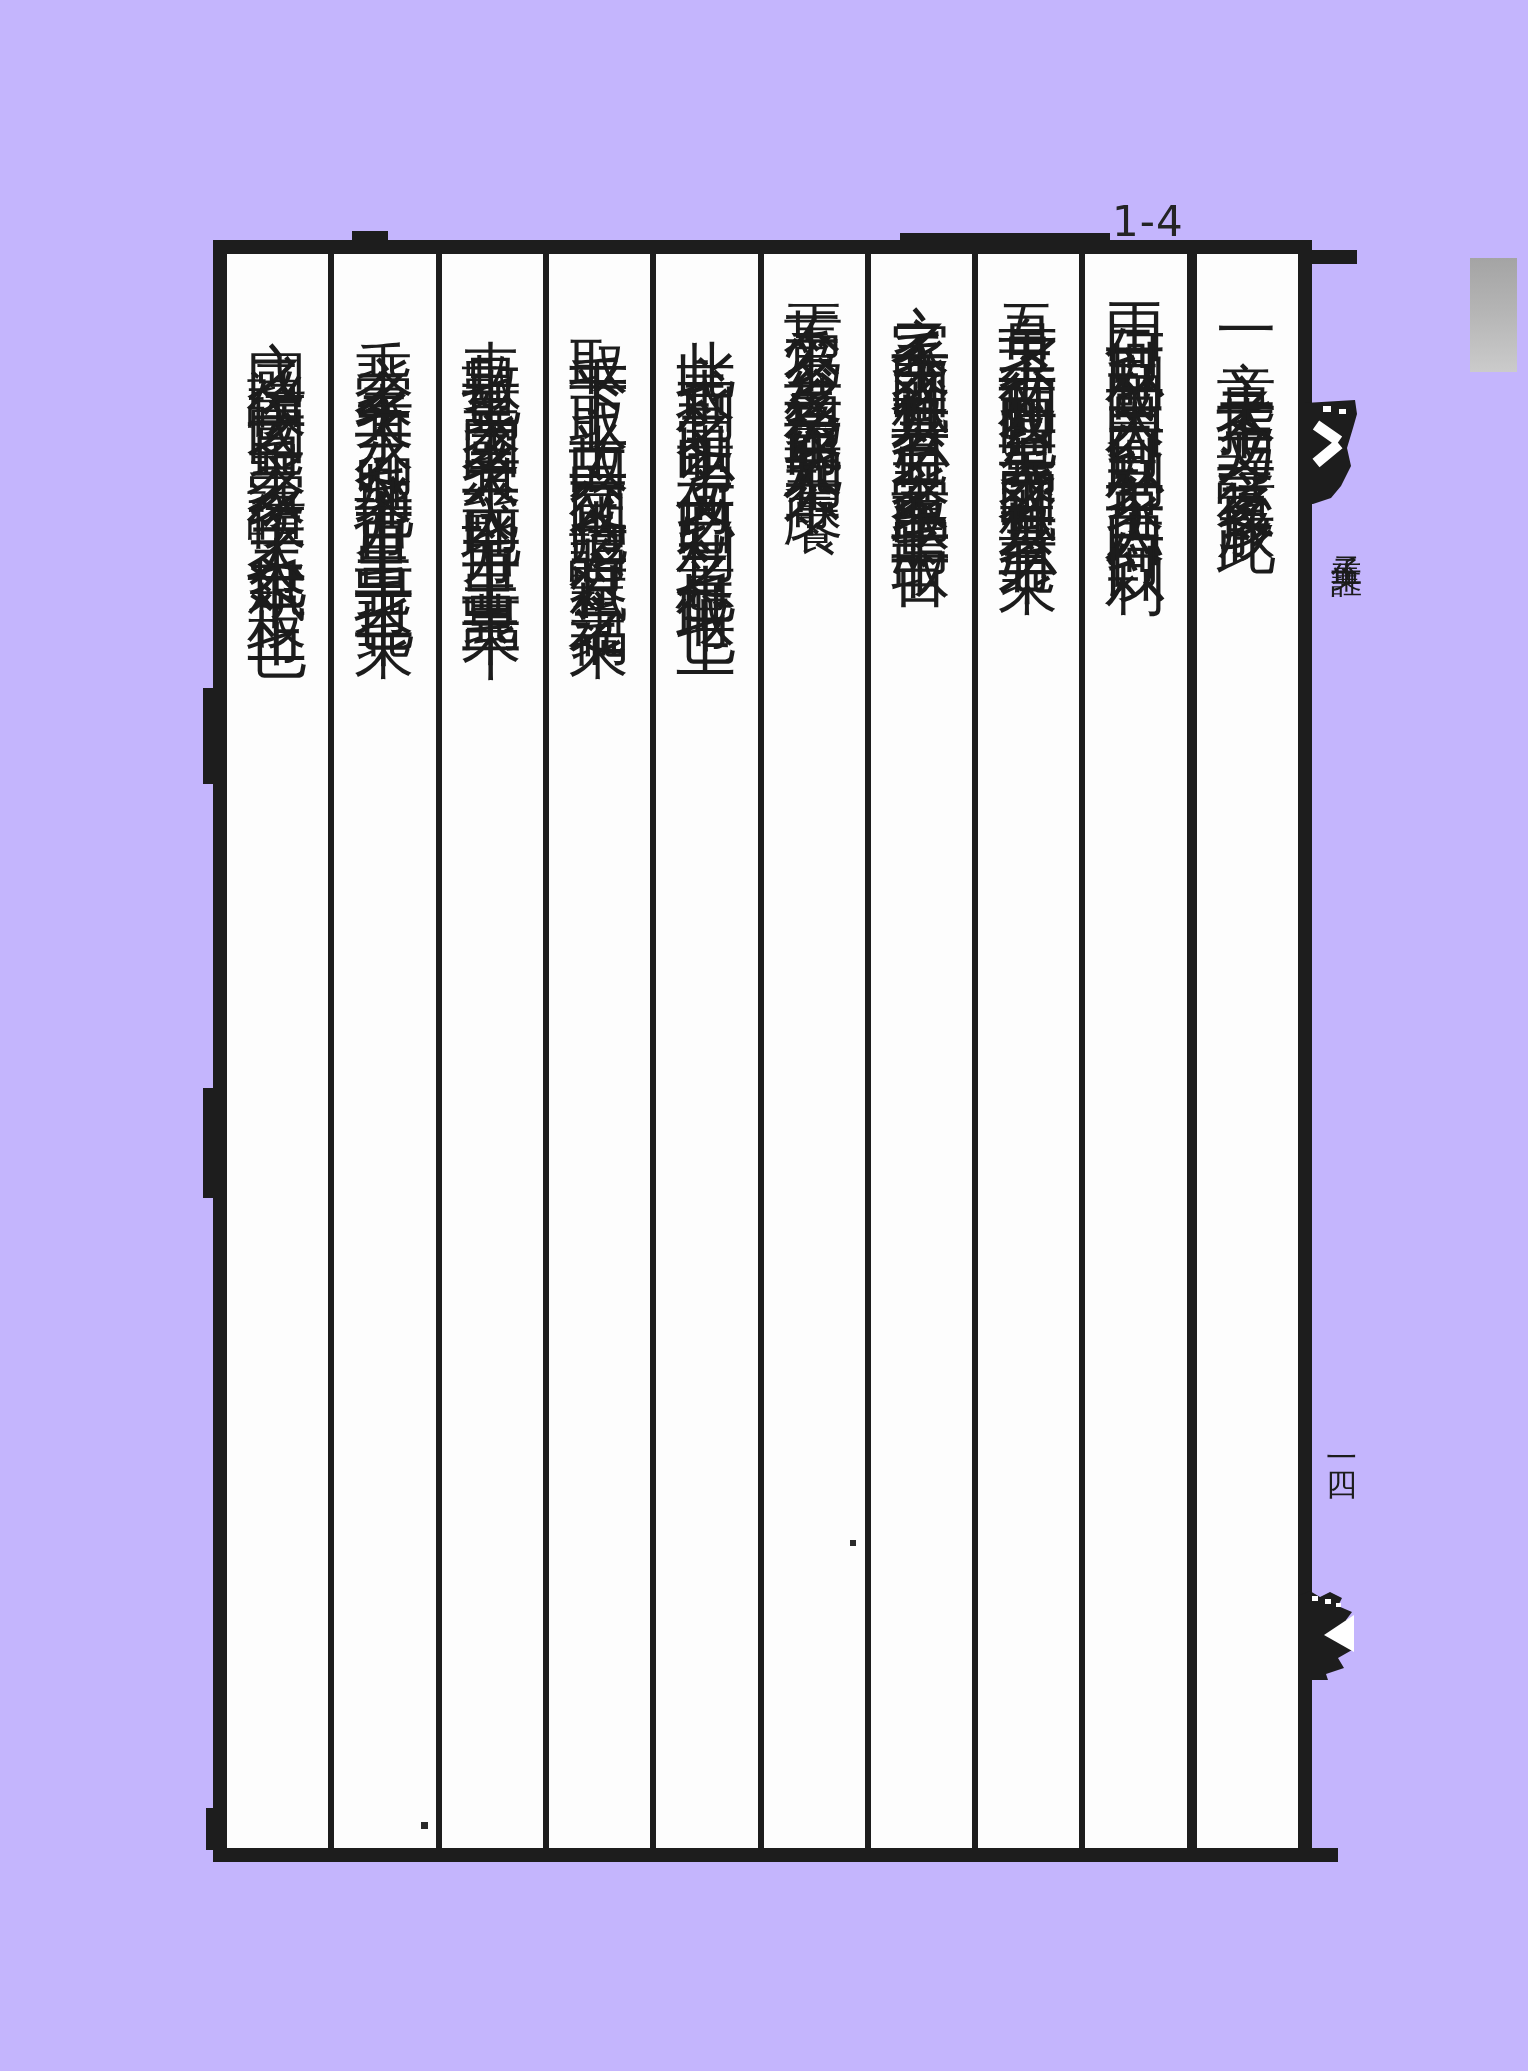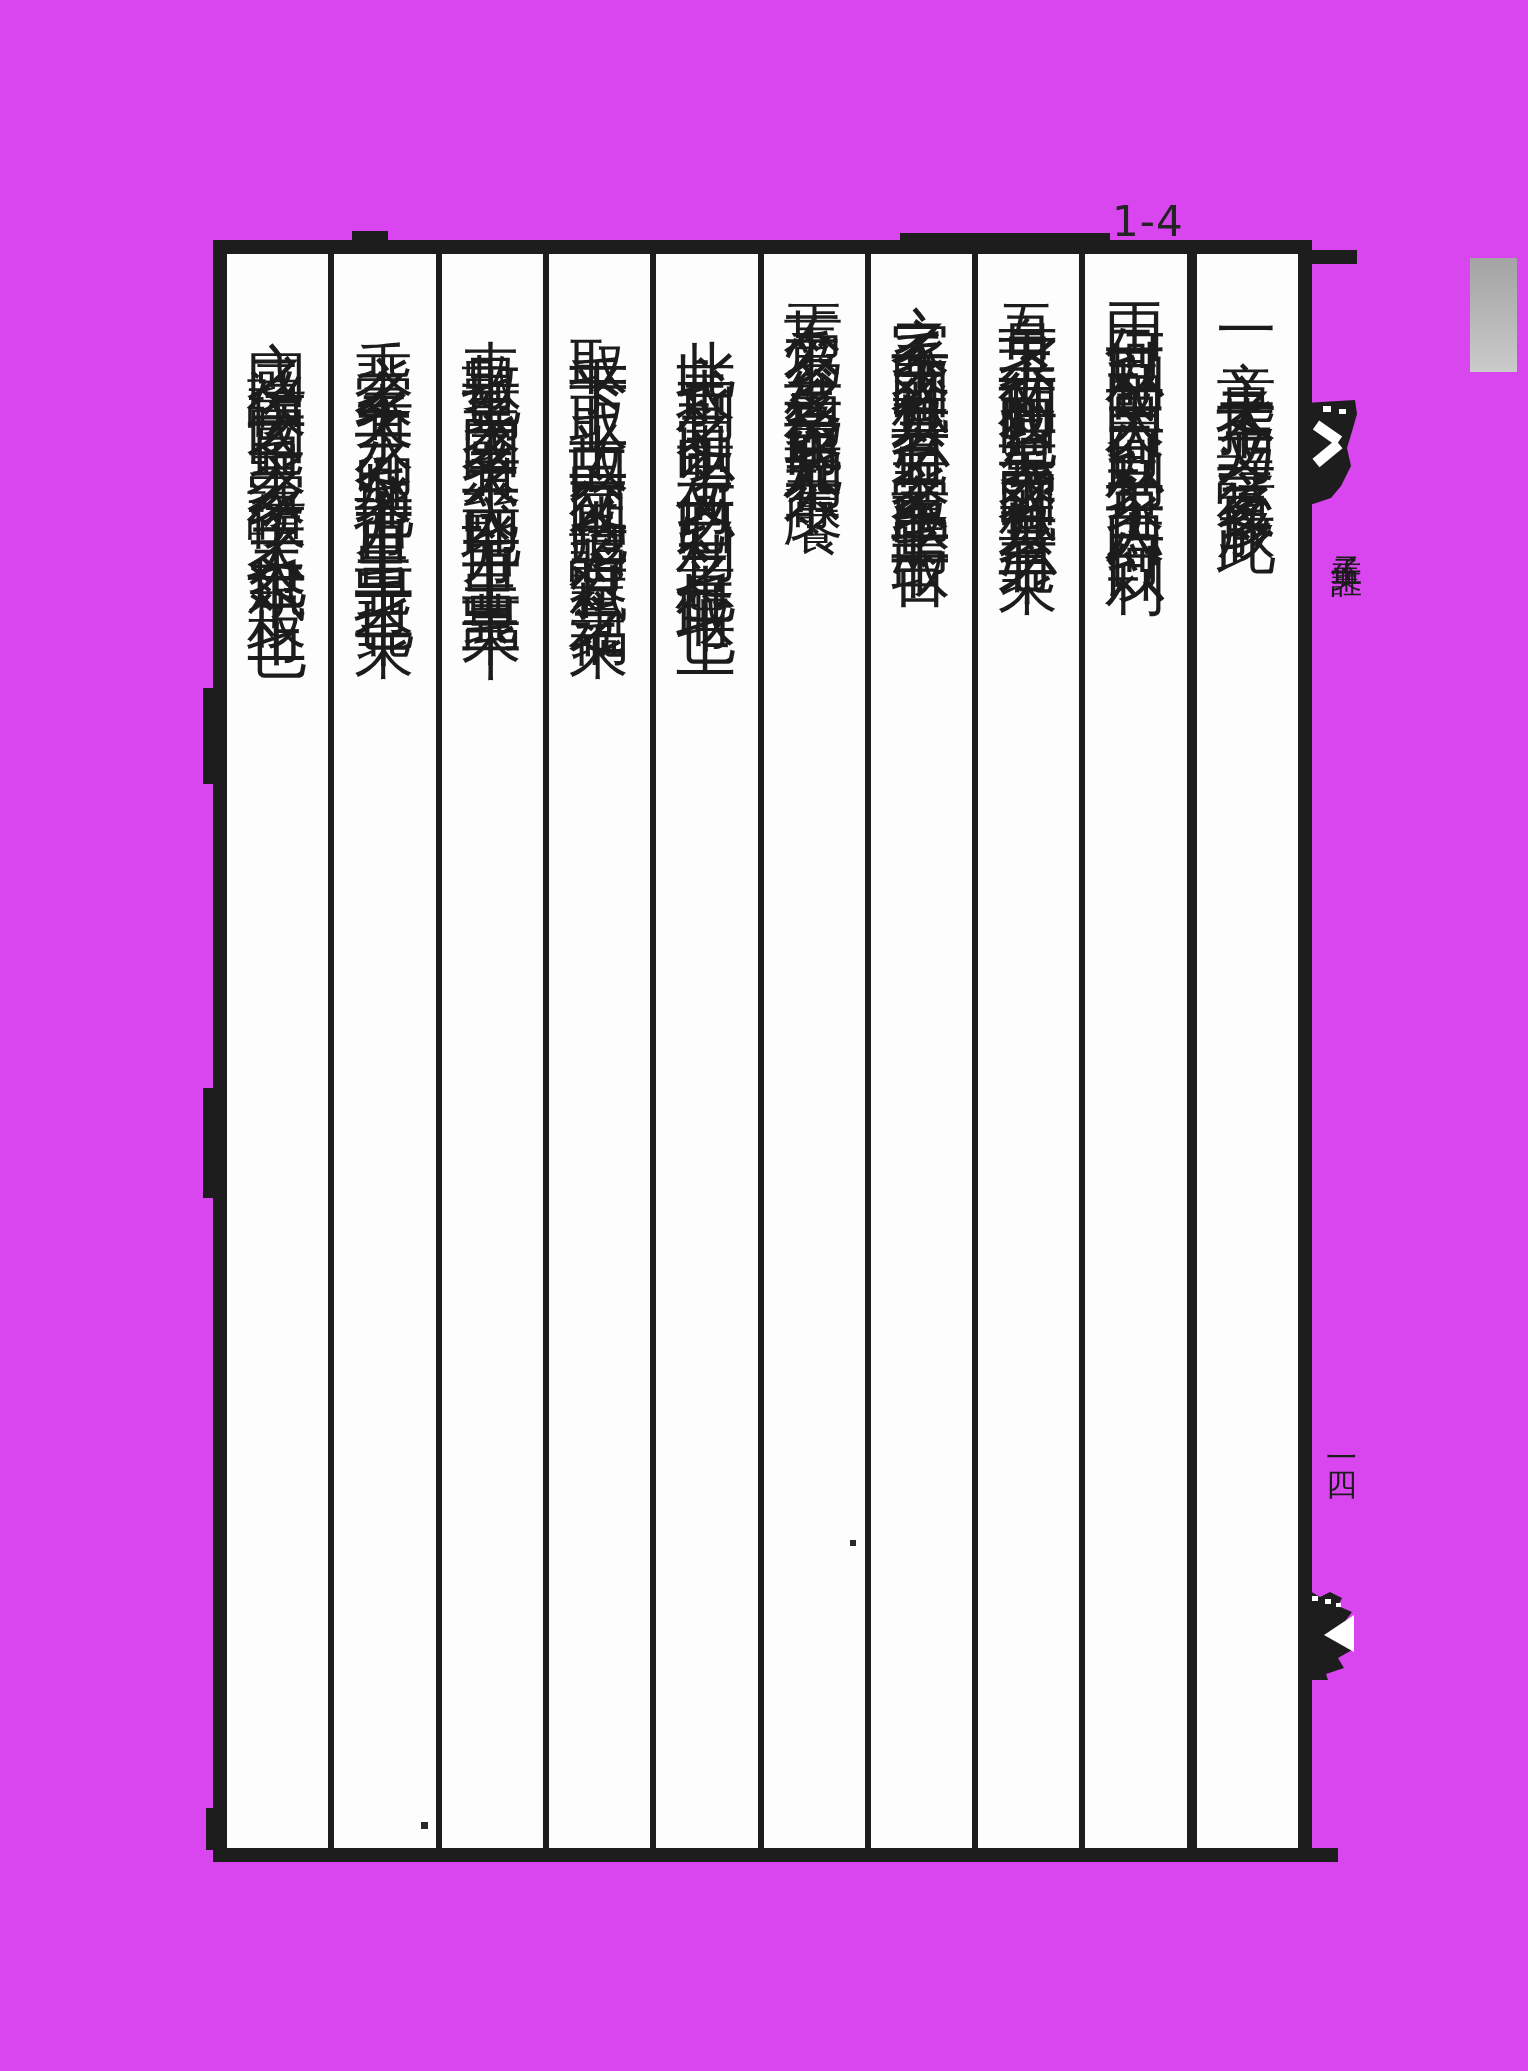--- a/index.html
+++ b/index.html
@@ -1,19 +1,19 @@
 <!DOCTYPE html>
 <html><head>
 <meta charset="utf-8">
 <style>
   html,body { margin:0; padding:0; }
   body { background:#ffffff; }
   .page {
     position:relative; width:1528px; height:2071px;
-    background:#d946ef; overflow:hidden;
+    background:#c4b5fd; overflow:hidden;
     font-family:"DejaVu Serif", serif;
     text-decoration:underline;
   }
   .folio {
     position:absolute; left:1112px; top:197px;
     font-family:"DejaVu Sans", sans-serif;
     font-size:42px; font-weight:500; color:#242424; letter-spacing:1px;
   }
   .scan-grey {
     position:absolute; left:1470px; top:258px; width:47px; height:114px;

